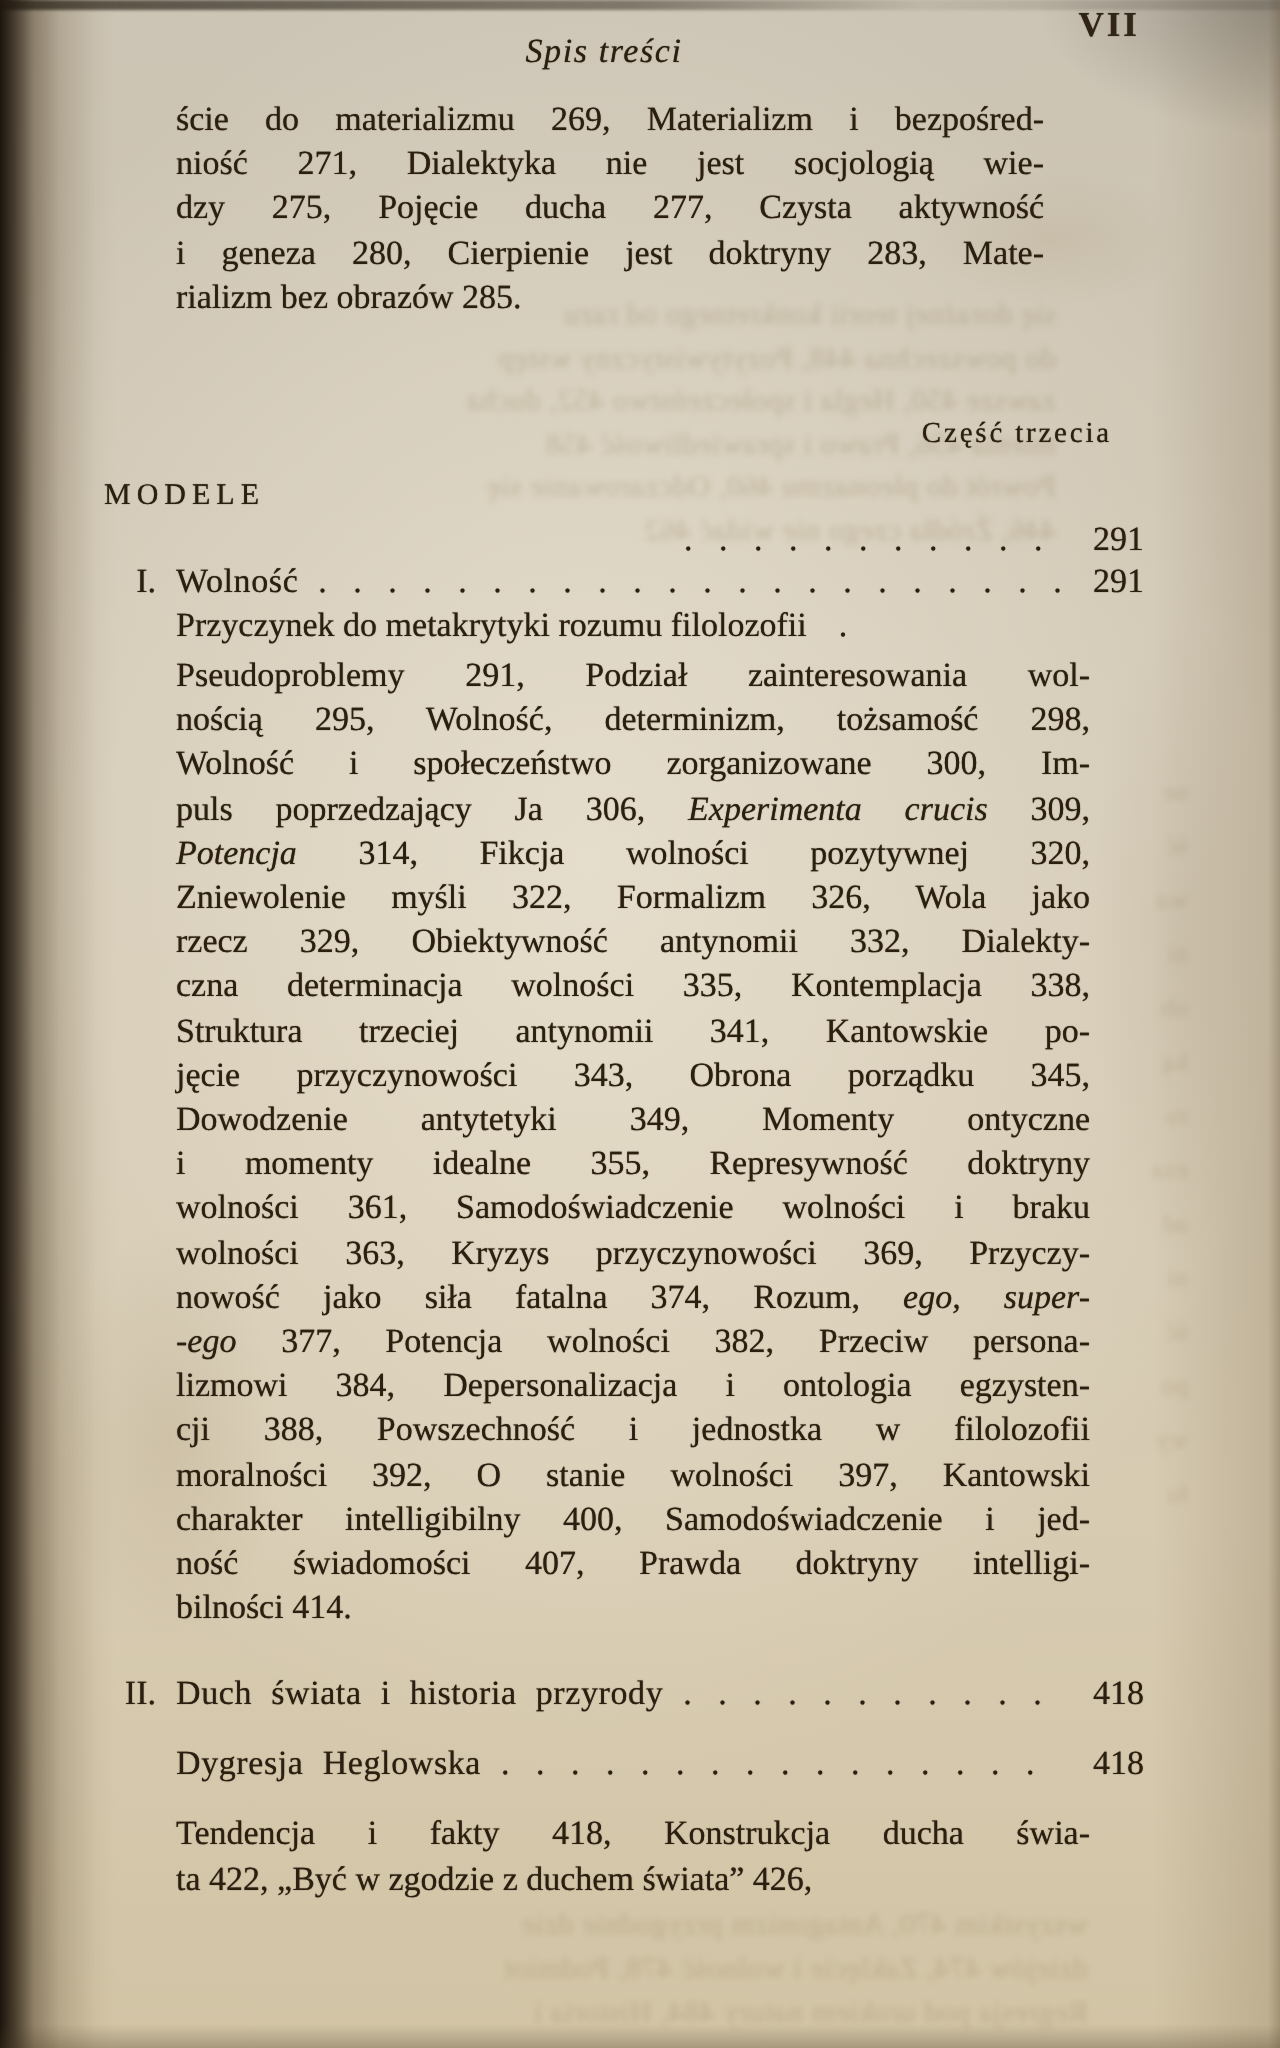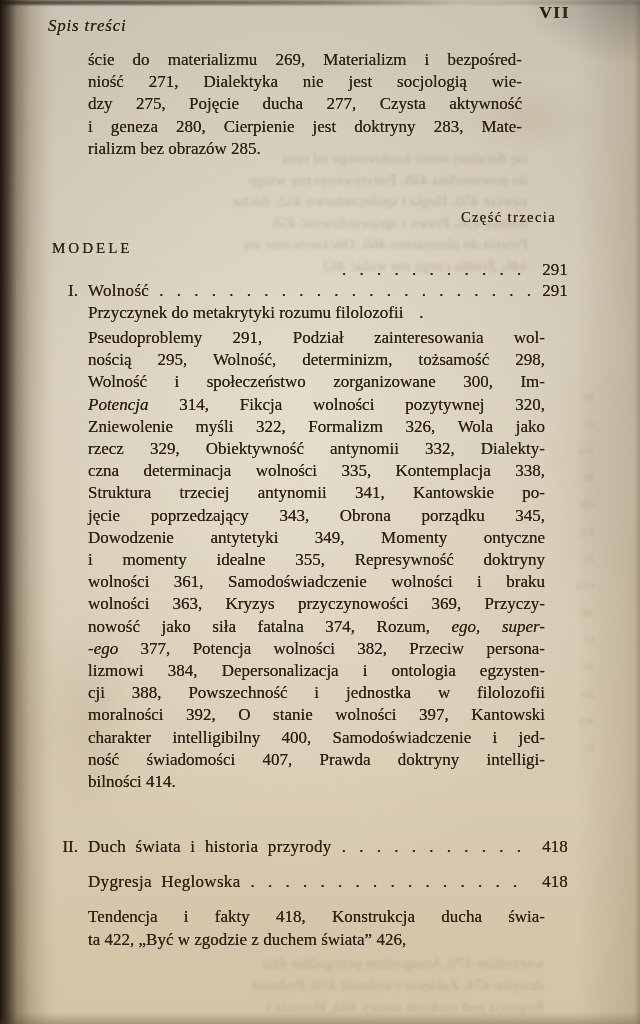--- a/index.html
+++ b/index.html
@@ -38,36 +38,36 @@
   #bleed-bottom { top:952px; left:108px; width:436px; opacity:0.30; line-height:22px; }
 
   
   .txt { position:absolute; z-index:2; font-size:17px; line-height:22.2px;
          text-shadow:0 0 0.5px rgba(43,31,16,0.85); }
   .tline { text-align:justify; text-align-last:justify; }
   .tline-last { text-align-last:left; }
   .it { font-style:italic; }
 
   #roman-page { top:1px; right:70px; font-weight:bold; font-size:17.5px; letter-spacing:1.5px; }
-  #page-header { top:15px; left:48px; width:508px; text-align:left;
+  #page-header { top:15px; left:48px; width:508px; text-align:center;
     font-style:italic; letter-spacing:0.8px; }
 
   #cont-para { top:49px; left:88px; width:434px; }
 
   #part-kicker { top:206px; left:48px; width:508px; text-align:right;
     font-size:14.5px; letter-spacing:1.4px; }
   #part-title  { top:237px; left:52px; width:508px; 
     font-size:15px; letter-spacing:3px; }
 
   .row { display:flex; align-items:baseline; }
   #part-page-row { top:259px; left:64px; width:508px; }
   .spacer { flex:none; width:268px; }
   .leader { flex:1 1 auto; overflow:hidden; white-space:nowrap; margin:0 8px 0 10px; }
   .leader-dots { word-spacing:9px; }
-  .pageref { flex:none; min-width:34px; text-align:center; }
+  .pageref { flex:none; min-width:34px; text-align:right; }
 
   .chap-row { position:absolute; z-index:2; font-size:17px; line-height:22.2px;
     text-shadow:0 0 0.5px rgba(43,31,16,0.85); display:flex; align-items:baseline; }
   #chap1-row { top:280px; left:64px; width:508px; }
   #chap2-row { top:836px; left:64px; width:508px; }
   .chap-num { flex:none; width:32px; margin-left:-8px; padding-right:10px; text-align:right; }
   .chap-title { flex:none; word-spacing:5px; letter-spacing:0.3px; }
 
   #chap1-subtitle { top:302px; left:88px; width:457px; display:flex; align-items:baseline; }
   .subdot { margin-left:16px; }
@@ -156,26 +156,27 @@
   <span class="pageref">291</span>
 </div>
 <div class="txt" id="chap1-subtitle">
   <span>Przyczynek do metakrytyki rozumu filolozofii</span>
   <span class="subdot">.</span>
 </div>
 <div class="txt" id="body1">
     <div class="tline"><span>Pseudoproblemy 291, Podział zainteresowania wol-</span></div>
     <div class="tline"><span>nością 295, Wolność, determinizm, tożsamość 298,</span></div>
     <div class="tline"><span>Wolność i społeczeństwo zorganizowane 300, Im-</span></div>
+    <div class="tline"><span>puls poprzedzający Ja 306, </span><span class="it">Experimenta crucis</span><span> 309,</span></div>
     <div class="tline"><span class="it">Potencja</span><span> 314, Fikcja wolności pozytywnej 320,</span></div>
     <div class="tline"><span>Zniewolenie myśli 322, Formalizm 326, Wola jako</span></div>
     <div class="tline"><span>rzecz 329, Obiektywność antynomii 332, Dialekty-</span></div>
     <div class="tline"><span>czna determinacja wolności 335, Kontemplacja 338,</span></div>
     <div class="tline"><span>Struktura trzeciej antynomii 341, Kantowskie po-</span></div>
-    <div class="tline"><span>jęcie poprzedzający 343, Obrona porządku 345,</span></div>
+    <div class="tline"><span>jęcie przyczynowości 343, Obrona porządku 345,</span></div>
     <div class="tline"><span>Dowodzenie antytetyki 349, Momenty ontyczne</span></div>
     <div class="tline"><span>i momenty idealne 355, Represywność doktryny</span></div>
     <div class="tline"><span>wolności 361, Samodoświadczenie wolności i braku</span></div>
     <div class="tline"><span>wolności 363, Kryzys przyczynowości 369, Przyczy-</span></div>
     <div class="tline"><span>nowość jako siła fatalna 374, Rozum, </span><span class="it">ego, super-</span></div>
     <div class="tline"><span class="it">-ego</span><span> 377, Potencja wolności 382, Przeciw persona-</span></div>
     <div class="tline"><span>lizmowi 384, Depersonalizacja i ontologia egzysten-</span></div>
     <div class="tline"><span>cji 388, Powszechność i jednostka w filolozofii</span></div>
     <div class="tline"><span>moralności 392, O stanie wolności 397, Kantowski</span></div>
     <div class="tline"><span>charakter intelligibilny 400, Samodoświadczenie i jed-</span></div>

